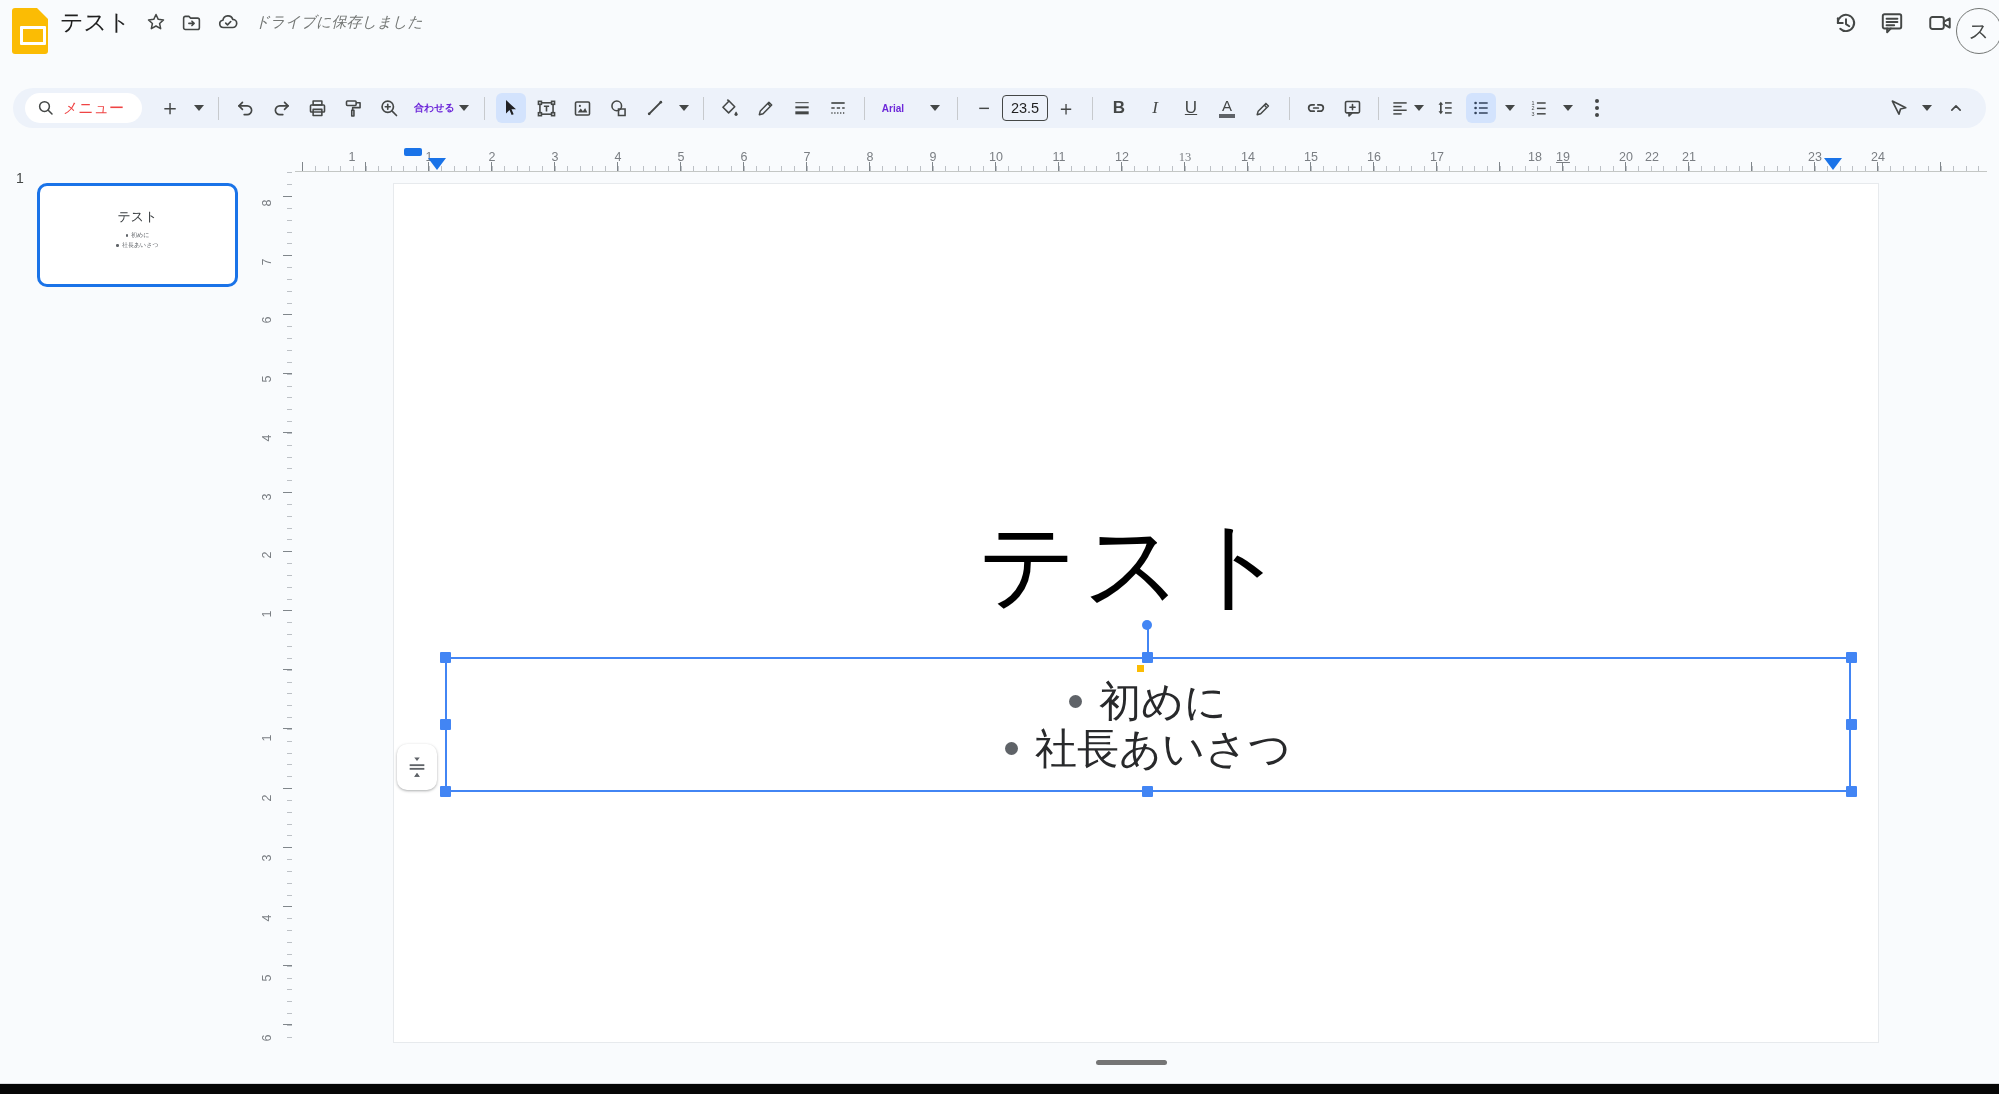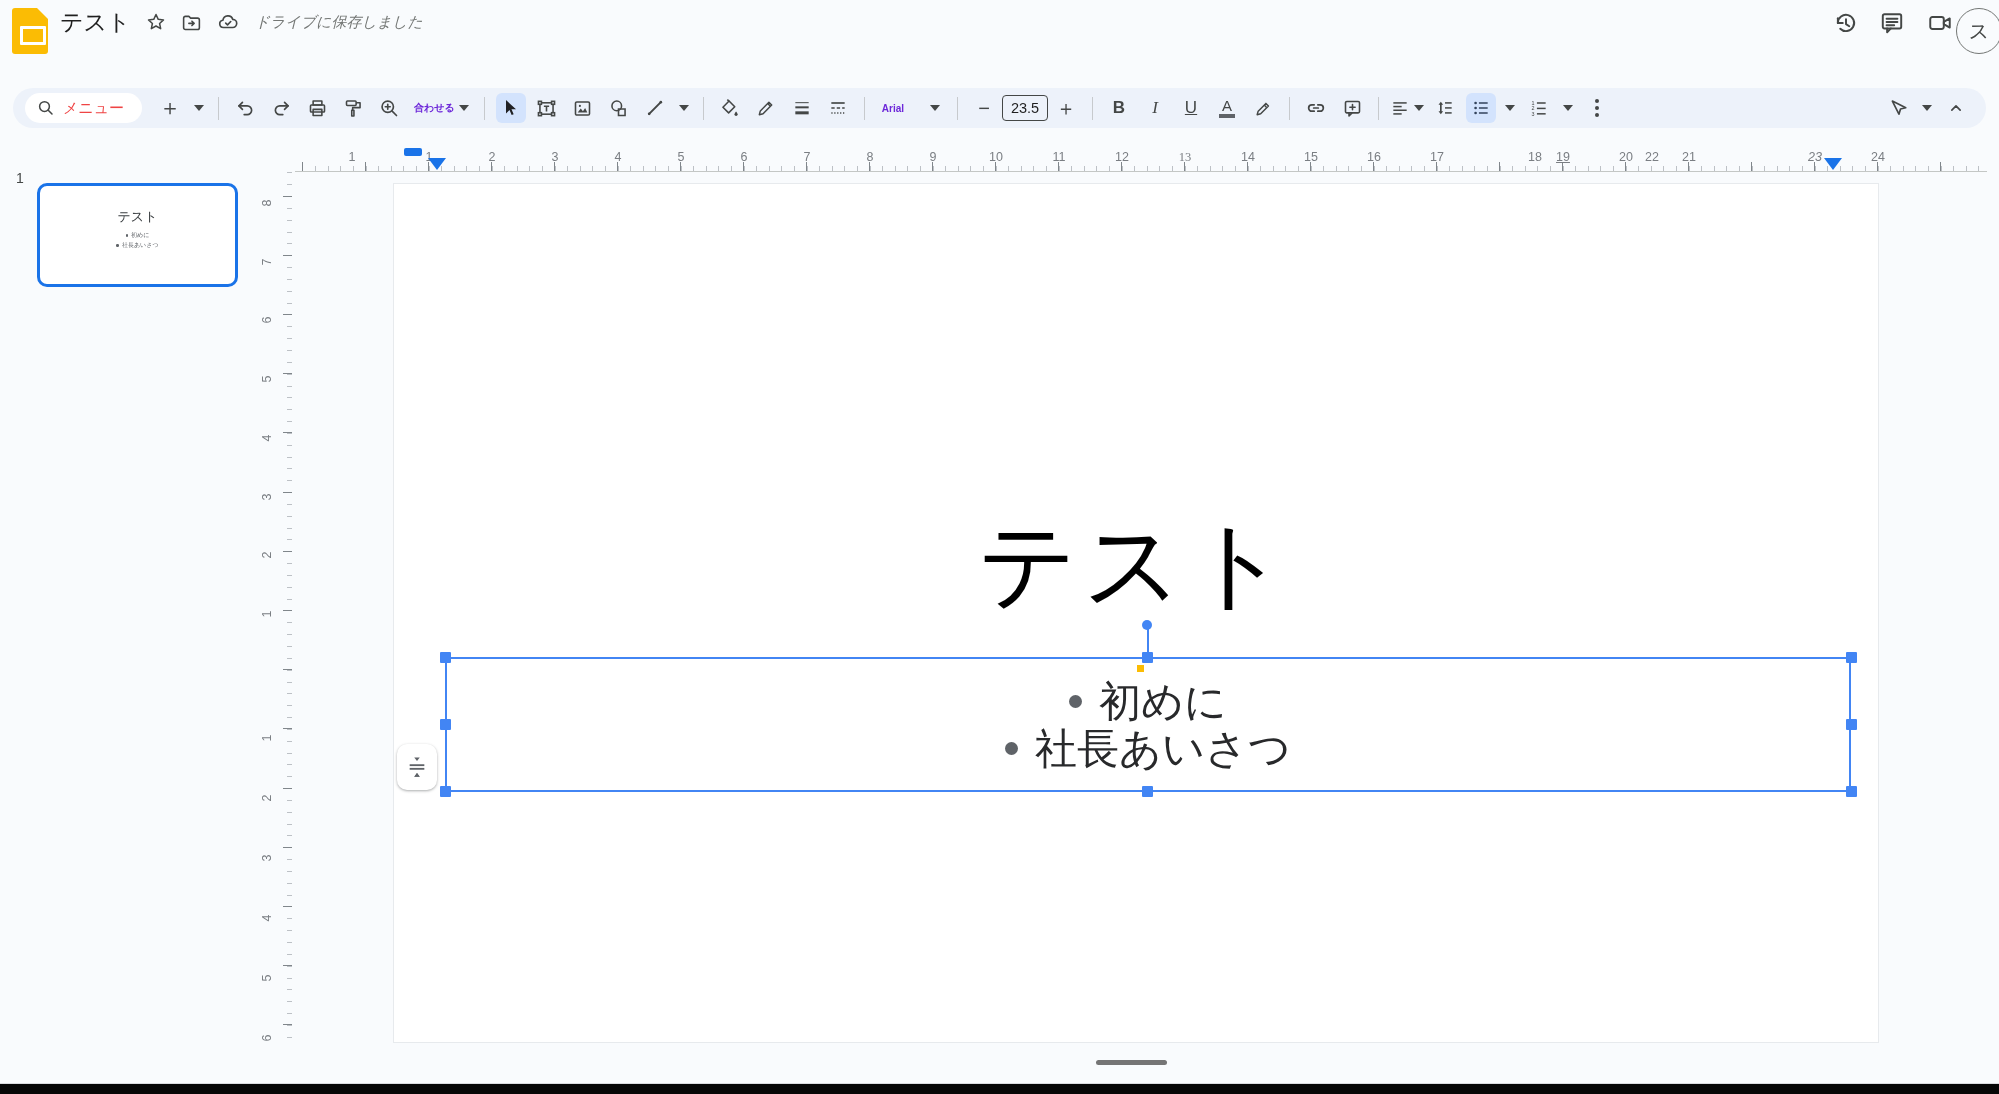--- a/index.html
+++ b/index.html
@@ -445,21 +445,21 @@
         <span class="rlabel-h" style="left: 1185px; font-family: Liberation Serif, serif;">13</span>
         <span class="rlabel-h" style="left: 1248px;">14</span>
         <span class="rlabel-h" style="left: 1311px;">15</span>
         <span class="rlabel-h" style="left: 1374px;">16</span>
         <span class="rlabel-h" style="left: 1437px; text-align: right;">17</span>
         <span class="rlabel-h" style="left: 1500px; margin-left: 35px;">18</span>
         <span class="rlabel-h" style="left: 1563px; text-decoration: underline;">19</span>
         <span class="rlabel-h" style="left: 1626px;">20</span>
         <span class="rlabel-h" style="left: 1689px;">21</span>
         <span class="rlabel-h" style="left: 1652px;">22</span>
-        <span class="rlabel-h" style="left: 1815px; font-style: italic;">23</span>
+        <span class="rlabel-h" style="left: 1815px;">23</span>
         <span class="rlabel-h" style="left: 1878px;">24</span>
       </div>
     <span class="marker-rect"></span>
     <span class="marker-tri" style="left:428px;"></span>
     <span class="marker-tri" style="left:1824px;"></span>
   </div>
   <div class="v-ruler">
     <div class="v-ticks"></div>
     <div id="vlabels">
 

